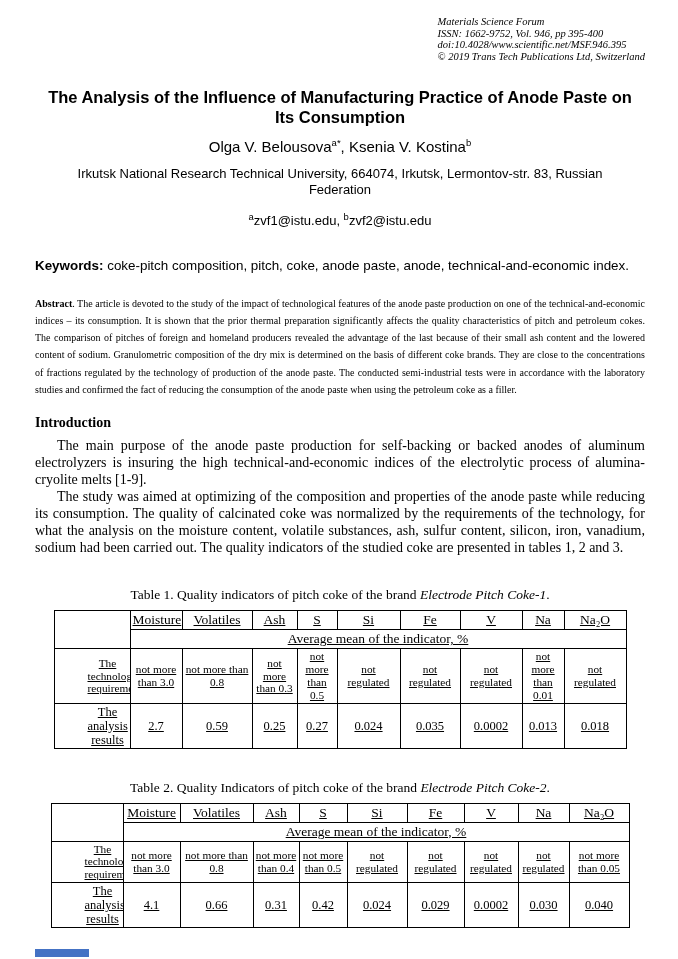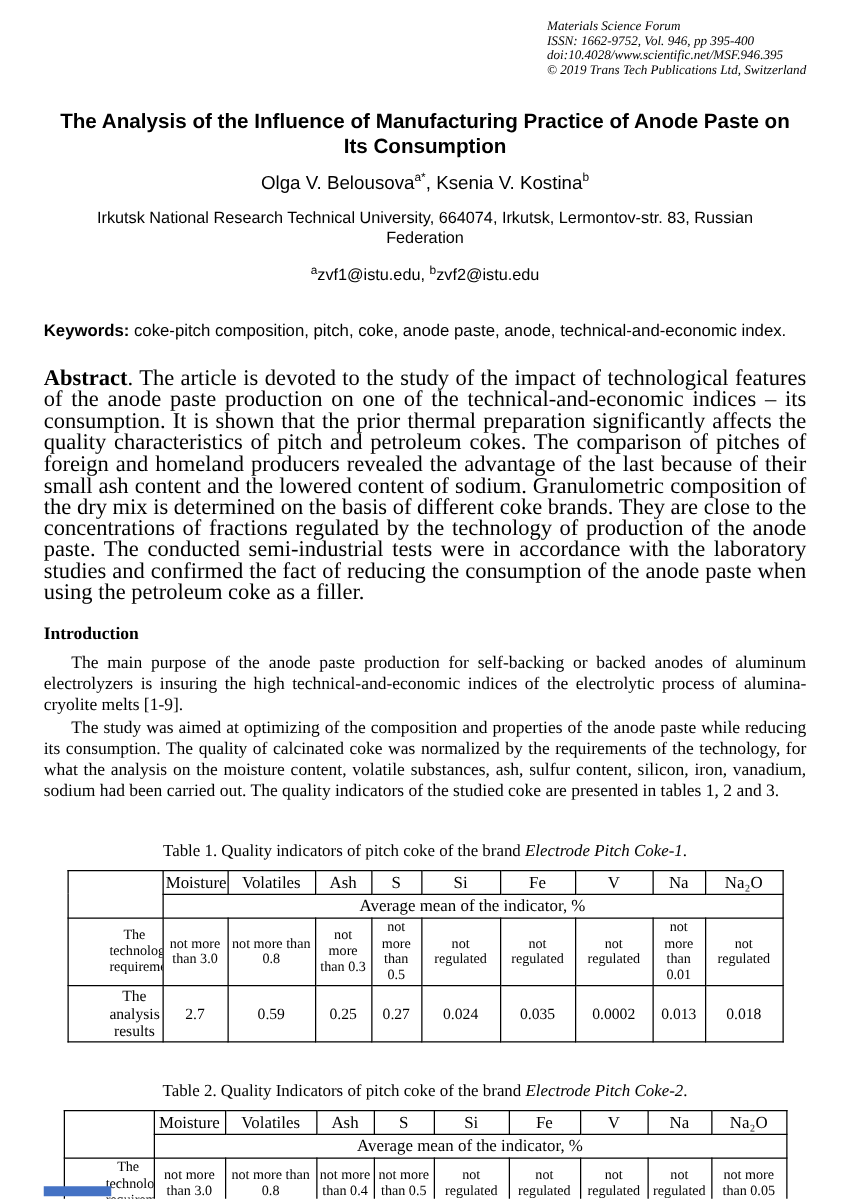--- a/index.html
+++ b/index.html
@@ -25,33 +25,33 @@
     line-height:15.5px;text-align:center;max-width:576px;margin:11px auto 0;}
   .emails{font-family:"Liberation Sans", sans-serif;font-size:13px;
     text-align:center;margin-top:14px;}
 
   
   .keywords{font-family:"Liberation Sans", sans-serif;font-size:13.4px;
     line-height:16.5px;text-align:justify;margin-top:29px;}
   .keywords .kw-label{font-weight:bold;}
 
   
-  .abstract{font-size:18px;line-height:17.1px;text-align:justify;margin-top:21px;}
+  .abstract{font-size:10px;line-height:17.1px;text-align:justify;margin-top:21px;}
   .abstract .ab-label{font-weight:bold;}
   .section-heading{font-size:14px;font-weight:bold;margin-top:17px;}
   .para{font-size:14px;line-height:17.1px;text-align:justify;
     text-indent:22px;margin:0;}
   .para.p-first{margin-top:6px;}
 
   
   .caption{font-size:13.5px;text-align:center;margin-top:31px;}
   .caption .brand{font-style:italic;}
 
   
-  table.qtable{border-collapse:collapse;table-layout:fixed;margin:7px auto 4px;}
+  table.qtable{border-collapse:collapse;table-layout:fixed;margin:7px auto 4px;text-decoration:underline;}
   .qtable td,.qtable th{border:1px solid #000;text-align:center;
     vertical-align:middle;font-weight:normal;padding:1px 2px;
     overflow:hidden;}
   .qtable th{font-size:13.5px;line-height:16px;}
   .qtable .subhead{font-size:13.5px;line-height:16px;}
   .qtable .rowlabel{font-size:12px;line-height:13.5px;padding-left:33px;}
   .qtable tr.req td{font-size:11.3px;line-height:12.8px;}
   .qtable tr.res td{font-size:12.5px;line-height:14px;height:29px;}
 
   

